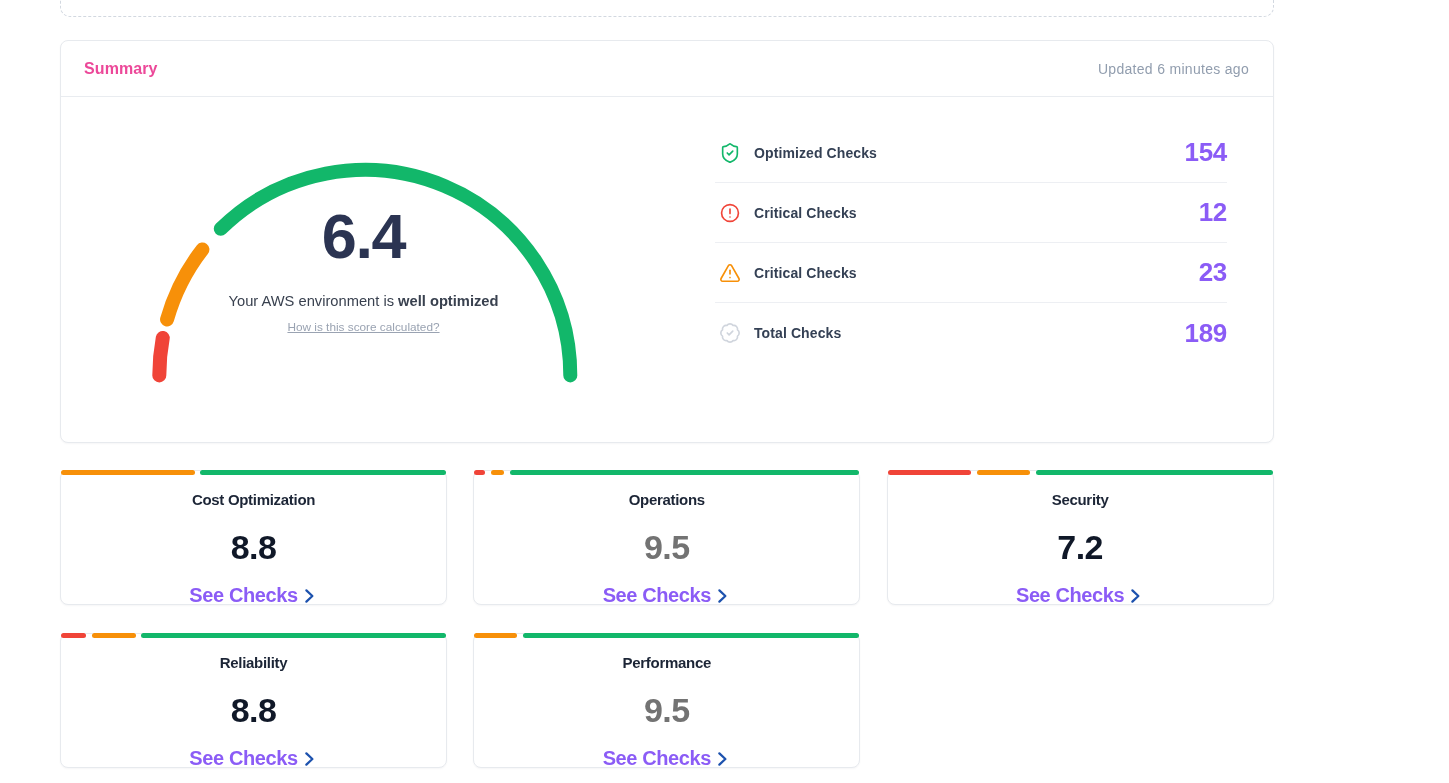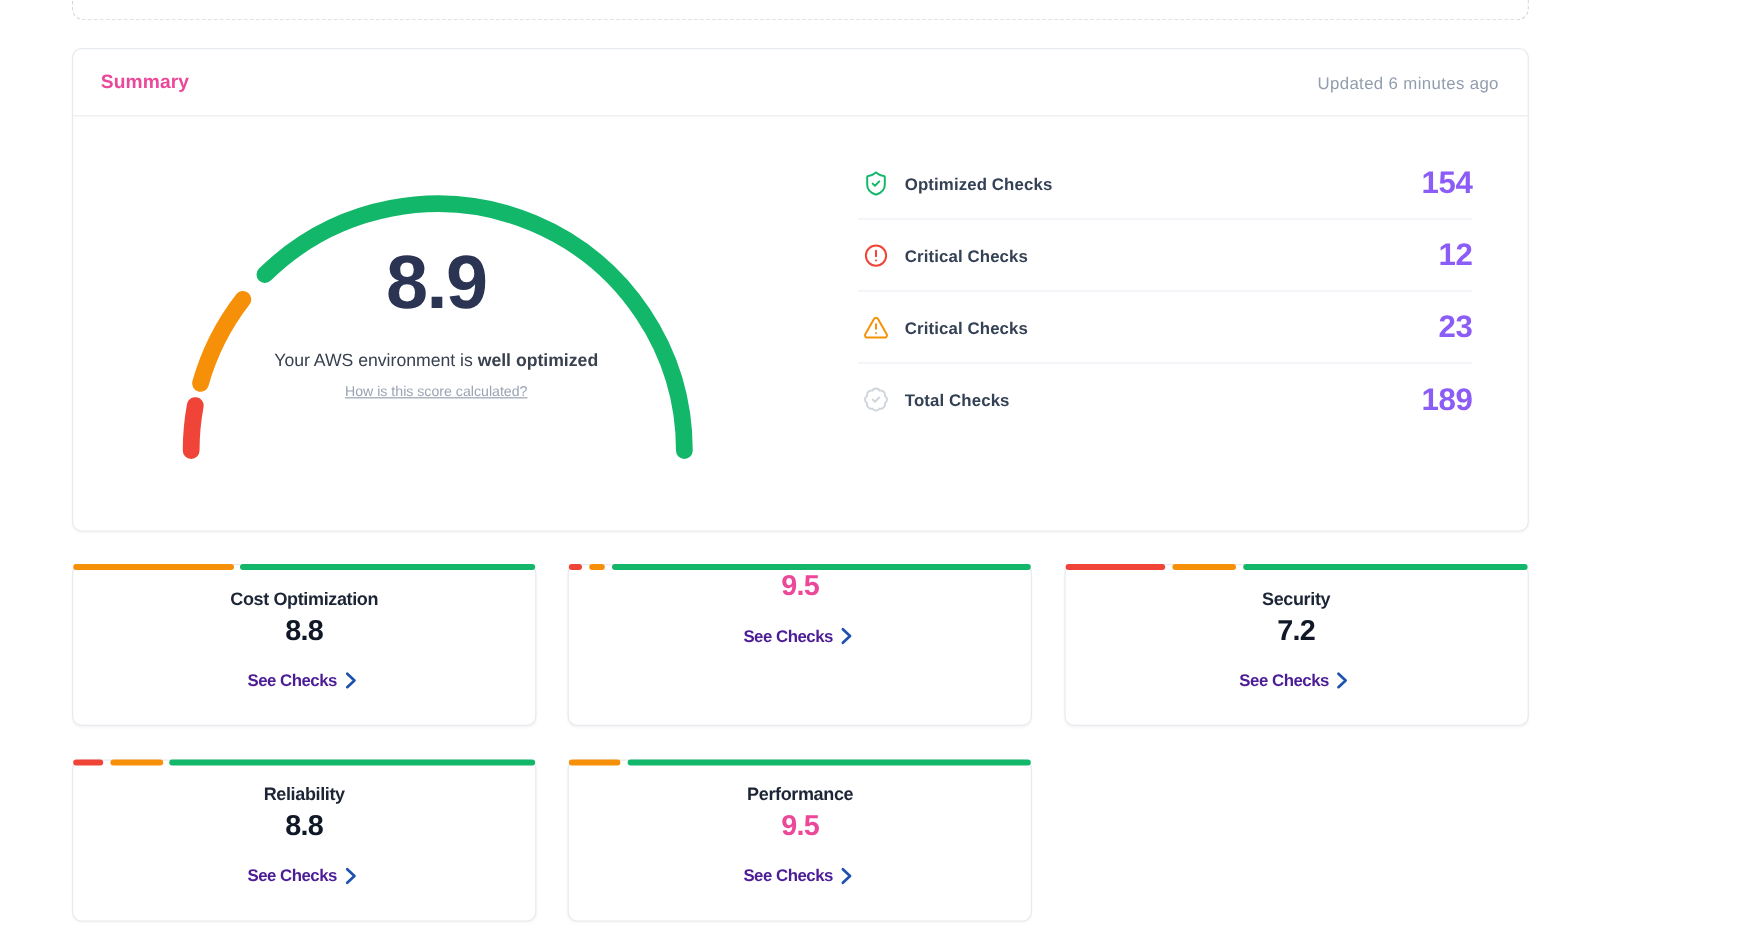--- a/index.html
+++ b/index.html
@@ -68,25 +68,25 @@
   .stat-value.green { color: #12b76a; }
 
   
   .cat-card {
     position: absolute; width: 387px; height: 135px;
     text-align: center;
   }
   .cat-bar { position: absolute; left: 0; right: 0; top: -1px; height: 5px; }
   .cat-bar .seg { position: absolute; top: 0; height: 5px; border-radius: 3px; }
   .cat-title { margin-top: 20px; font-size: 15px; letter-spacing: -.3px; font-weight: 700; color: #1c2536; }
-  .cat-score { margin-top: 4px; font-size: 24px; font-weight: 700; color: #101828; letter-spacing: -.6px; }
-  .cat-score.green { color: #ec4899; }
+  .cat-score { margin-top: 20px; font-size: 34px; font-weight: 700; color: #101828; letter-spacing: -.6px; }
+  .cat-score.green { color: #737373; }
   .cat-link {
     margin-top: 17px; display: inline-flex; align-items: center; gap: 2px;
-    font-size: 14px; letter-spacing: -.4px; font-weight: 600; color: #4c1d95; cursor: pointer;
+    font-size: 20px; letter-spacing: -.4px; font-weight: 600; color: #8b5cf6; cursor: pointer;
   }
   .cat-link svg { display: block; margin-top: 1px; }
 </style>
 </head>
 <body>
 
 <div class="canvas">
 
   <div class="dashed-card"></div>
 
@@ -95,21 +95,21 @@
       <h2 class="summary-title">Summary</h2>
       <span class="summary-updated">Updated 6 minutes ago</span>
     </header>
     <div class="summary-body">
 
       <svg class="gauge-svg" id="gauge-svg" viewBox="0 0 660 346">
           <path d="M 98.30 278.40 A 205.5 205.5 0 0 1 101.74 240.95" fill="none" stroke="#f04438" stroke-width="14" stroke-linecap="round"></path>
           <path d="M 106.06 222.45 A 205.5 205.5 0 0 1 141.42 152.45" fill="none" stroke="#f79009" stroke-width="14" stroke-linecap="round"></path>
           <path d="M 159.76 131.83 A 205.5 205.5 0 0 1 509.30 278.40" fill="none" stroke="#12b76a" stroke-width="14" stroke-linecap="round"></path>
         </svg>
-      <div class="gauge-value">8.9</div>
+      <div class="gauge-value">6.4</div>
       <div class="gauge-caption"><span>Your AWS environment is </span><b>well optimized</b></div>
       <div class="gauge-link-wrap"><a class="gauge-link">How is this score calculated?</a></div>
 
       <div class="stats">
         <div class="stat-row">
           <span class="stat-icon">
               <svg width="22" height="22" viewBox="0 0 24 24" fill="none" stroke="#12b76a" stroke-width="1.8" stroke-linecap="round" stroke-linejoin="round">
                 <path d="M20 13c0 5-3.5 7.5-7.66 8.95a1 1 0 0 1-.67-.01C7.5 20.5 4 18 4 13V6a1 1 0 0 1 1-1c2 0 4.5-1.2 6.24-2.72a1 1 0 0 1 1.52 0C14.51 3.81 17 5 19 5a1 1 0 0 1 1 1z"></path>
                 <path d="m9 12 2 2 4-4"></path>
               </svg>
@@ -168,20 +168,21 @@
         </svg>
       </a>
   </section>
 
   <section class="card cat-card" style="left:473.3px; top:470px;">
     <div class="cat-bar">
         <span class="seg" style="left:0%; width:2.9%; background:#f04438;"></span>
         <span class="seg" style="left:4.3%; width:3.4000000000000004%; background:#f79009;"></span>
         <span class="seg" style="left:9.2%; width:90.8%; background:#12b76a;"></span>
       </div>
+    <div class="cat-title">Operations</div>
     <div class="cat-score green">9.5</div>
     <a class="cat-link">
         <span>See Checks</span>
         <svg width="18" height="18" viewBox="0 0 24 24" fill="none" stroke="#1d52ae" stroke-width="3" stroke-linecap="round" stroke-linejoin="round">
           <path d="m8.5 4.5 8 7.5-8 7.5"></path>
         </svg>
       </a>
   </section>
 
   <section class="card cat-card" style="left:886.6px; top:470px;">

